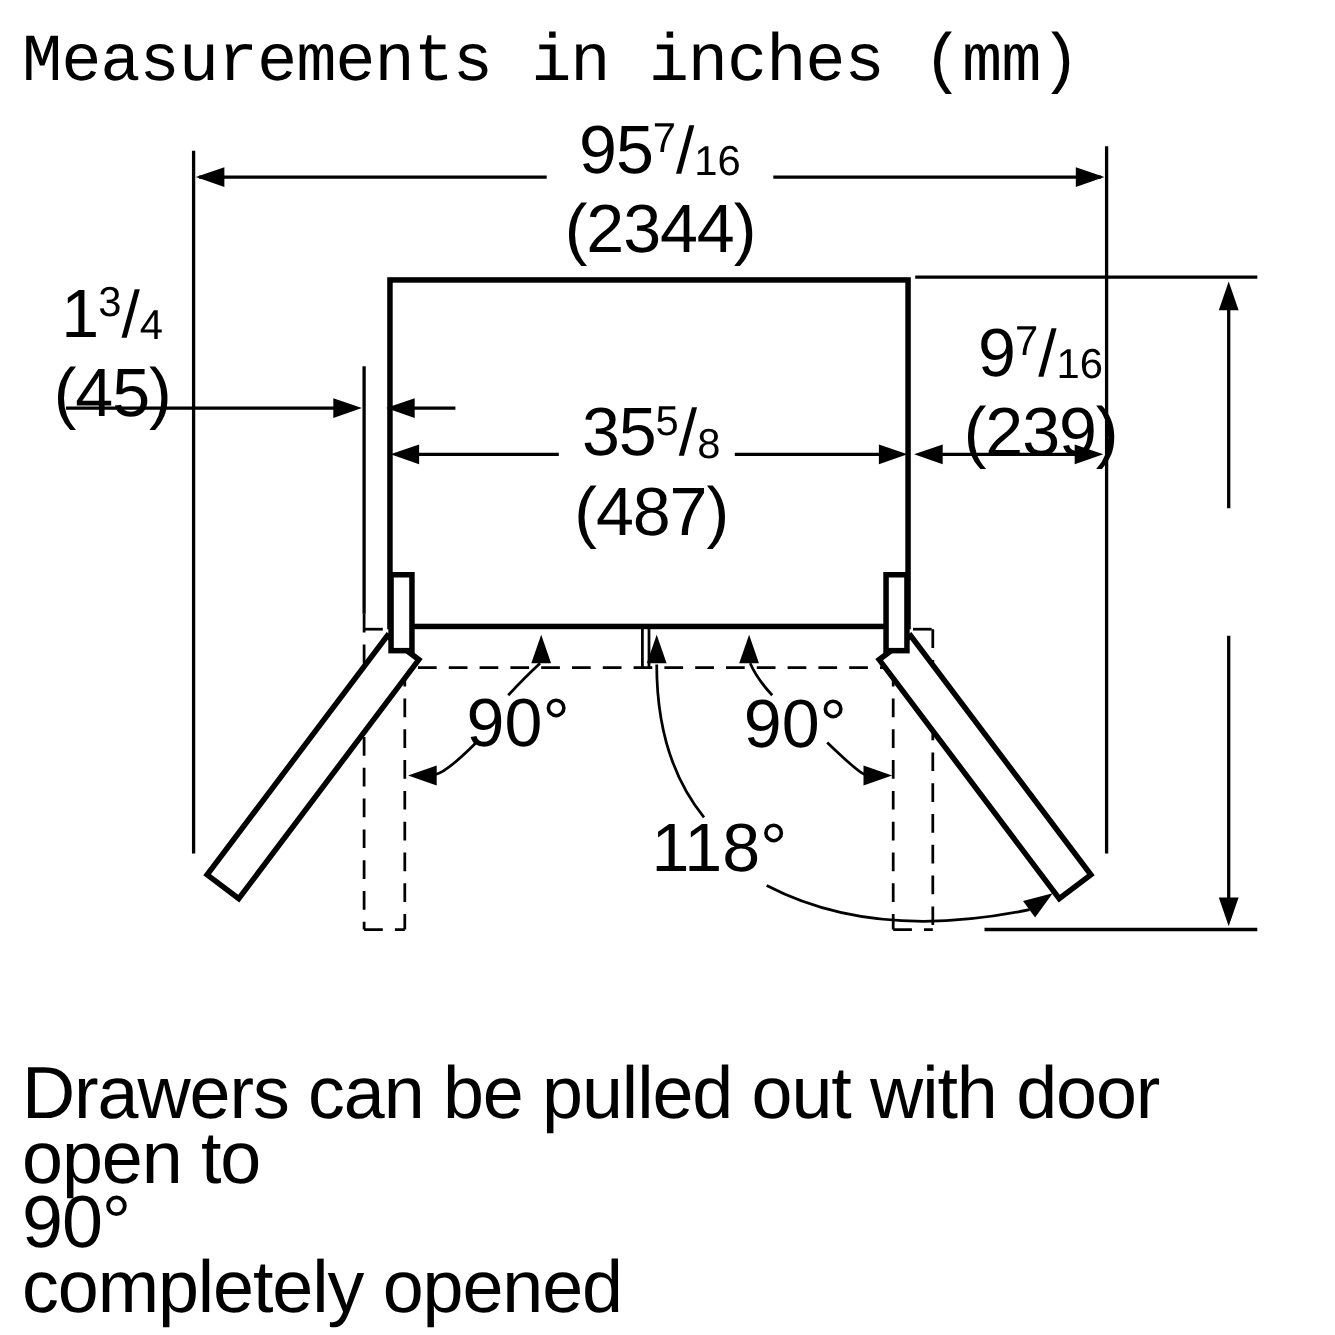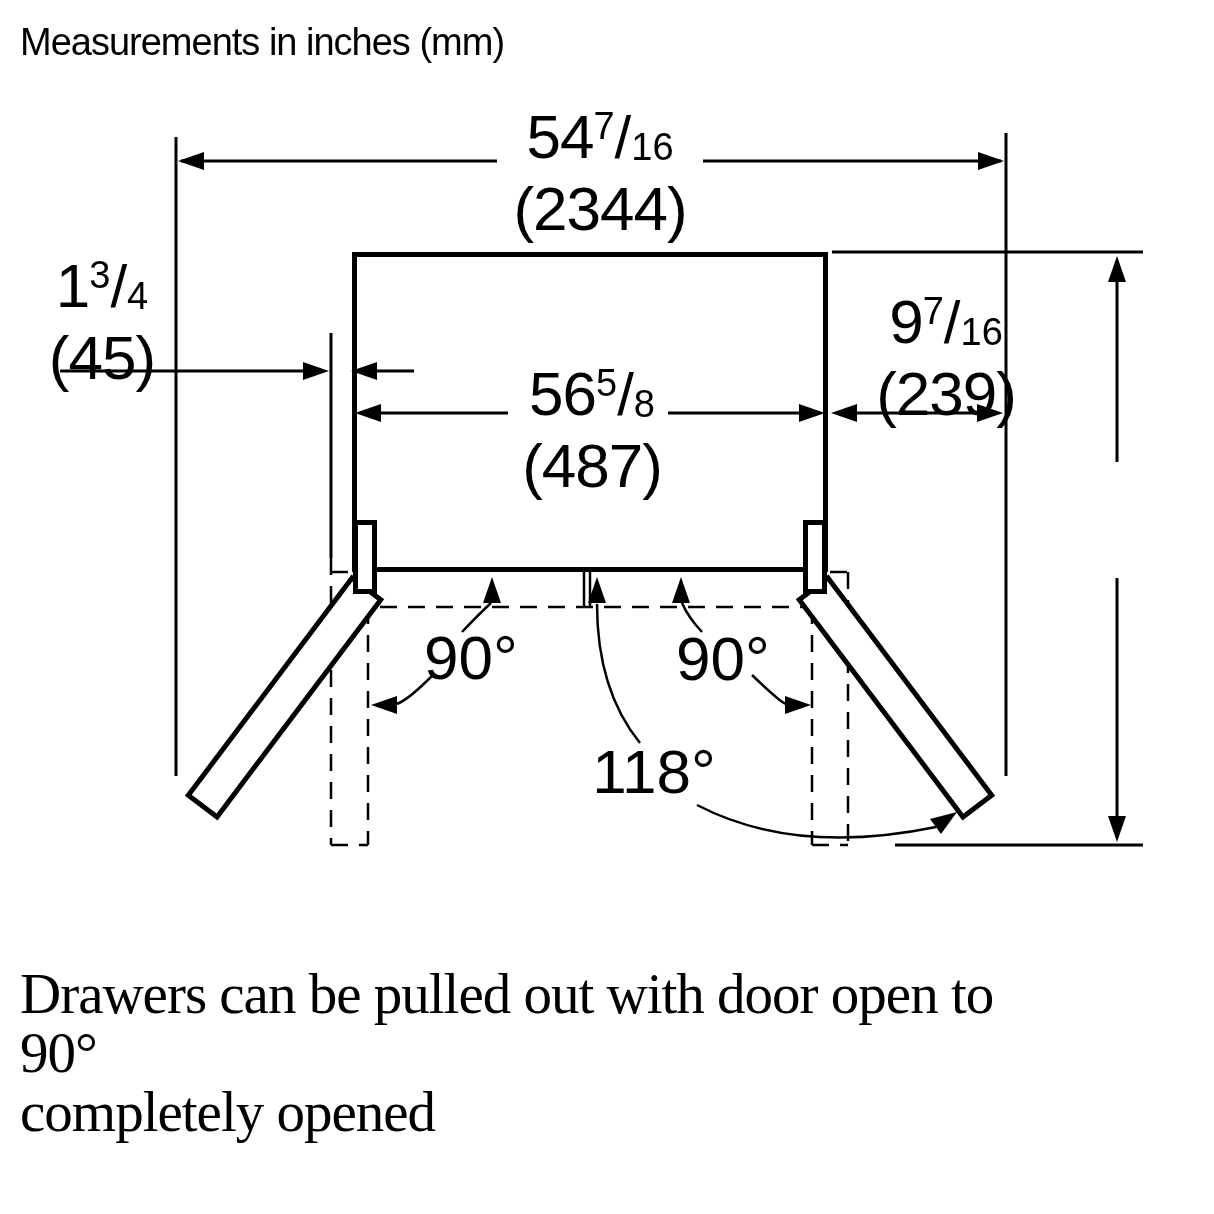--- a/index.html
+++ b/index.html
@@ -12,38 +12,37 @@
   #diagram-svg { position:absolute; left:0; top:0; }
   
   .s3  { stroke:var(--line); stroke-width:3;   fill:none; }
   .s25 { stroke:var(--line); stroke-width:2.5; fill:none; }
   .s5  { stroke:var(--line); stroke-width:5;   fill:none; }
   .dash { stroke-dasharray:17 11; }
   .ah  { fill:var(--line); stroke:none; }
   .wf  { fill:var(--bg); stroke:var(--line); stroke-width:5; }
   
   .page-title {
-    position:absolute; left:20px; top:12px; font-size:38px; line-height:60px;
-    letter-spacing:-1px; white-space:nowrap;
+    position:absolute; left:20px; top:28px; font-size:61px; line-height:60px;
+    letter-spacing:-1px; white-space:nowrap;font-family:Liberation Mono, monospace;
   }
   .dim-label {
     position:absolute; transform:translateX(-50%); text-align:center;
     font-size:62px; line-height:62px; white-space:nowrap; letter-spacing:-1px;
   }
   .fn { font-size:38px; vertical-align:19px; letter-spacing:0; }
   .fs { font-size:60px; letter-spacing:0; }
   .fd { font-size:38px; vertical-align:-2px; letter-spacing:0;margin-top:32px; }
   .angle-label {
     position:absolute; transform:translateX(-50%); font-size:62px; line-height:62px;
     white-space:nowrap;
   }
   .footnote {
-    position:absolute; left:20px; top:964px; font-size:57px; line-height:59px;
+    position:absolute; left:20px; top:964px; font-size:67px; line-height:59px;
     letter-spacing:-1px;
-    font-family:Liberation Serif, serif;
   }
 </style>
 </head>
 <body>
 
 <div id="canvas">
 
   <svg id="diagram-svg" width="1214" height="1214" viewBox="0 0 1214 1214">
 
     <g>
@@ -127,31 +126,31 @@
       <path class="s25" d="M640 743 Q597 690 597 604"></path>
       <polygon class="ah" points="597,577 588,603 606,603"></polygon>
       <path class="s25" d="M697 805 Q795 856 936 827"></path>
       <polygon class="ah" points="957,812 941,834 930,819"></polygon>
     </g>
   </svg>
 
   <div class="page-title">Measurements in inches (mm)</div>
 
   <div class="dim-label" style="left:600px; top:95px">
-    <div><span>54</span><span class="fn">7</span><span class="fs">/</span><span class="fd">16</span></div>
+    <div><span>95</span><span class="fn">7</span><span class="fs">/</span><span class="fd">16</span></div>
     <div>(2344)</div>
   </div>
 
   <div class="dim-label" style="left:102px; top:244px">
     <div><span>1</span><span class="fn">3</span><span class="fs">/</span><span class="fd">4</span></div>
     <div>(45)</div>
   </div>
 
   <div class="dim-label" style="left:592px; top:352px">
-    <div><span>56</span><span class="fn">5</span><span class="fs">/</span><span class="fd">8</span></div>
+    <div><span>35</span><span class="fn">5</span><span class="fs">/</span><span class="fd">8</span></div>
     <div>(487)</div>
   </div>
 
   <div class="dim-label" style="left:946px; top:280px">
     <div><span>9</span><span class="fn">7</span><span class="fs">/</span><span class="fd">16</span></div>
     <div>(239)</div>
   </div>
 
 
   <div class="angle-label" style="left:471px; top:627px">90°</div>

